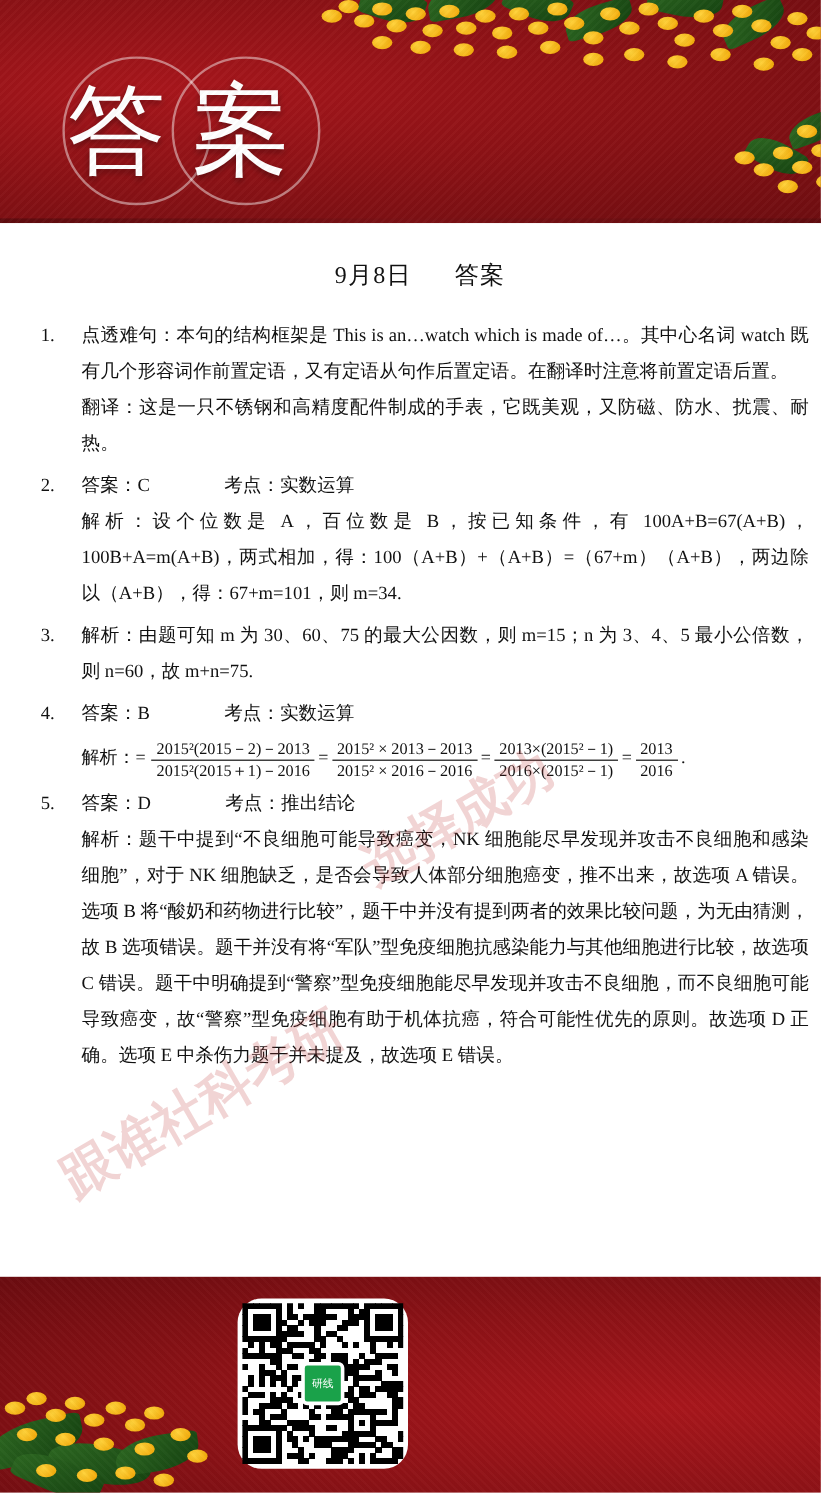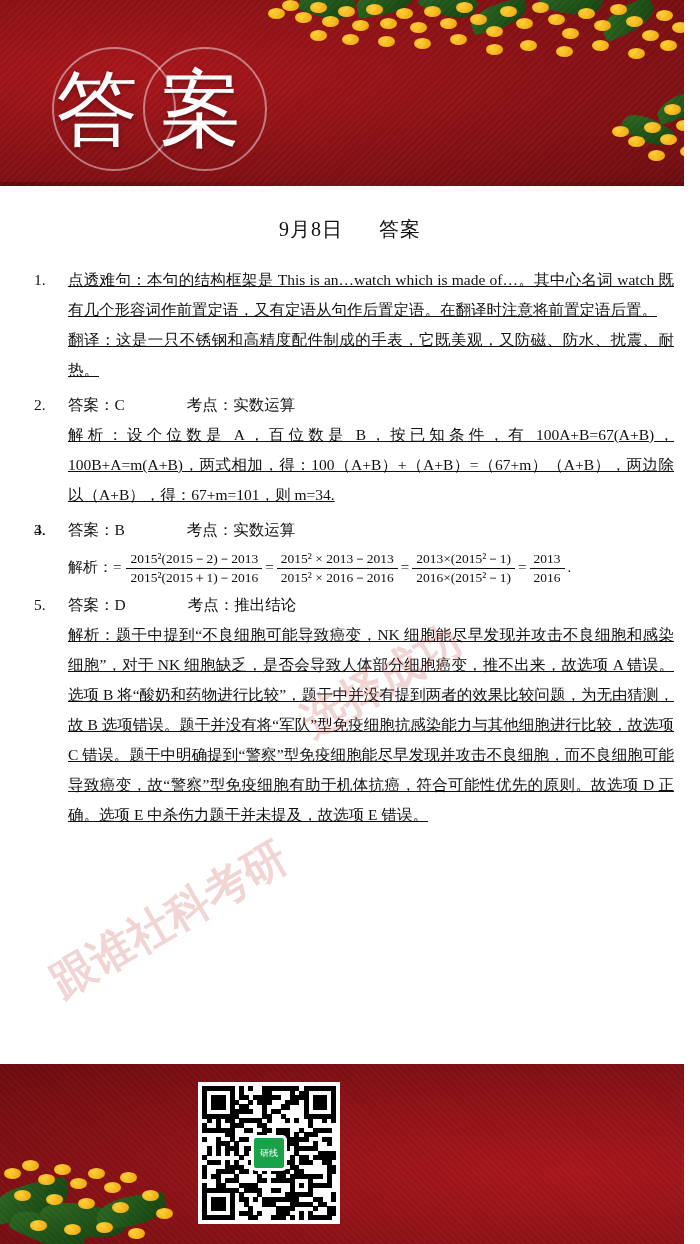--- a/index.html
+++ b/index.html
@@ -115,21 +115,21 @@
   ol.qlist > li > .num {
     position: absolute;
     left: 8px;
     top: 0;
     width: 24px;
     text-align: left;
     font-size: 15.5px;
   }
   .ans-line { white-space: nowrap; }
   .ans-line .kp { display: inline-block; margin-left: 62px; }
-  .para { margin: 0; text-decoration: underline; }
+  .para { margin: 0; }
 
   
   .mathrow {
     display: flex;
     align-items: center;
     flex-wrap: nowrap;
     font-size: 15px;
     line-height: 1.15;
     margin-top: 6px;
   }
@@ -188,20 +188,21 @@
   .qr {
     position: absolute;
     left: 198px;
     top: 18px;
     width: 142px;
     height: 142px;
     background: #ffffff;
     padding: 4px;
     box-sizing: border-box;
     z-index: 3;
+    border-radius: 20px;
   }
   .qr canvas, .qr .qrgrid {
     width: 134px;
     height: 134px;
     display: block;
     position: relative;
   }
   .qr-badge {
     position: absolute;
     left: 50%; top: 50%;
@@ -327,20 +328,21 @@
       <li>
         <span class="num">2.</span>
         <div class="ans-line">
           <span>答案：C</span><span class="kp">考点：实数运算</span>
         </div>
         <p class="para">解析：设个位数是 A，百位数是 B，按已知条件，有 100A+B=67(A+B)，100B+A=m(A+B)，两式相加，得：100（A+B）+（A+B）=（67+m）（A+B），两边除以（A+B），得：67+m=101，则 m=34.</p>
       </li>
 
       <li>
         <span class="num">3.</span>
+        <p class="para">解析：由题可知 m 为 30、60、75 的最大公因数，则 m=15；n 为 3、4、5 最小公倍数，则 n=60，故 m+n=75.</p>
       </li>
 
       <li>
         <span class="num">4.</span>
         <div class="ans-line">
           <span>答案：B</span><span class="kp">考点：实数运算</span>
         </div>
         <div class="mathrow">
           <span class="lbl">解析：=</span>
 

